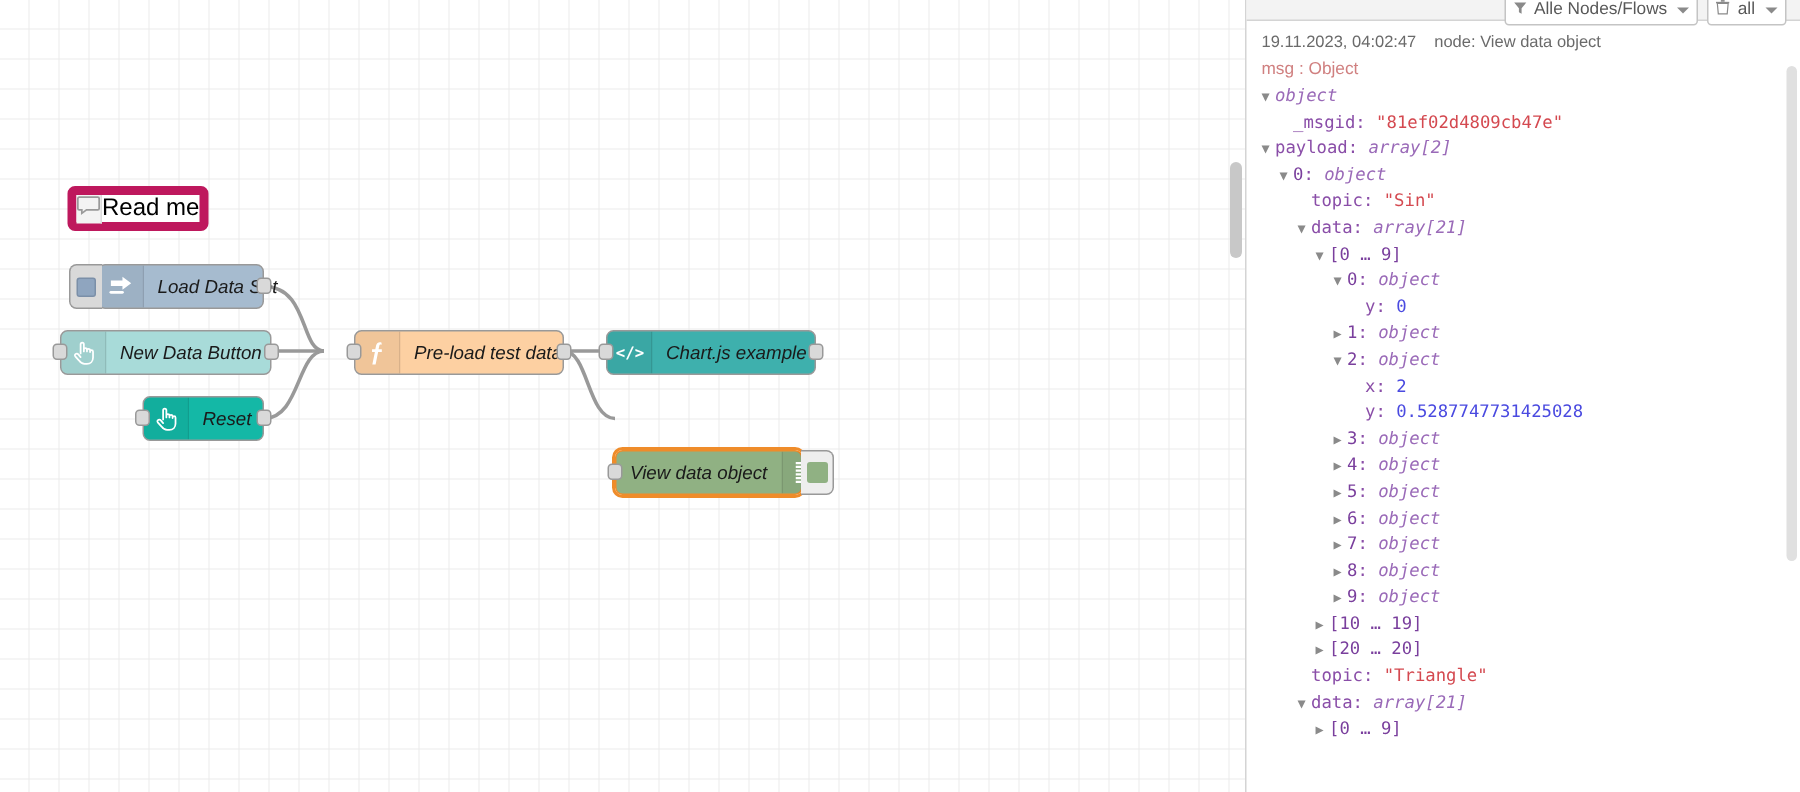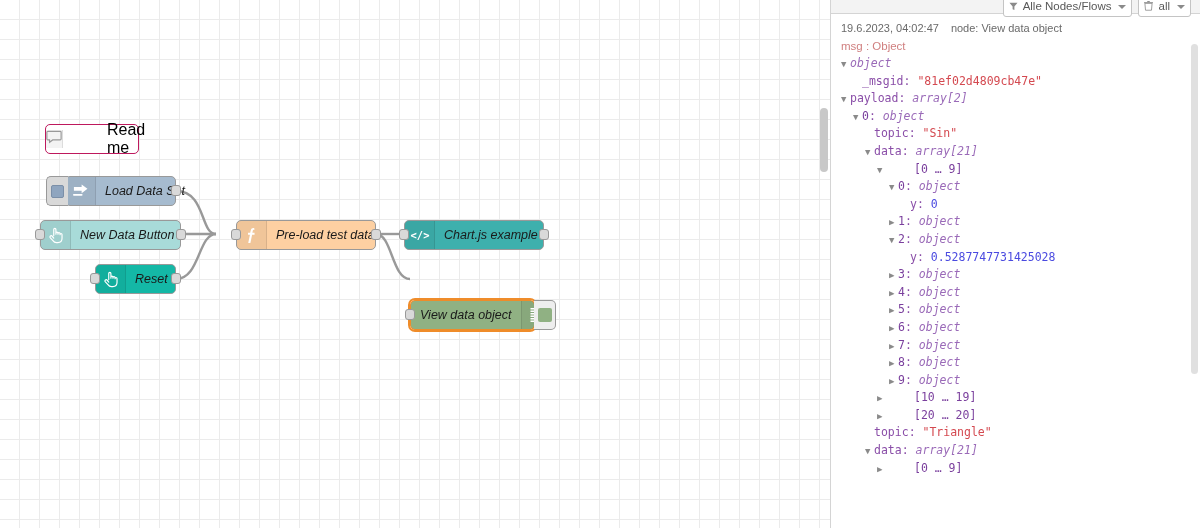--- a/index.html
+++ b/index.html
@@ -120,25 +120,24 @@
   .dbg-status i {
     display: block; width: 14px; height: 14px;
     background: #90b183; border-radius: 2px;
   }
 
   
   .comment-node {
     position: absolute;
     height: 30px;
     background: #fff;
-    border: 1px solid #be185d;
+    border: 6px solid #be185d;
     border-radius: 5px;
     display: flex; align-items: center;
     z-index: 5;
-    gap: 44px;
   }
   .comment-node .icon-box {
     background: #f3f3f3;
     border-right: 1px solid #dcdcdc;
   }
 
   
   .selected {
     outline: 2px solid #ef8c2a;
     outline-offset: 0px;
@@ -223,21 +222,21 @@
   .tw {
     display: inline-block; width: 9px;
     color: #8a8a8a; font-size: 9px;
     text-align: left;
   }
   .k   { color: #8a4ea8; }
   .str { color: #d44950; }
   .num { color: #4a4ae0; }
   .typ { color: #9a6ab8; font-style: italic; }
   .idx { color: #7a3f9d; }
-  .rng { color: #7a3f9d; margin-left: 28px; }
+  .rng { color: #7a3f9d; }
 
   .sb-vscroll {
     position: absolute; right: 2px; top: 30px; width: 7px; height: 494px;
     z-index: 9;
   }
   .sb-vscroll .thumb {
     position: absolute; left: 0; top: 0; width: 7px; height: 330px;
     background: #e0e0e0; border-radius: 4px;
   }
 </style>
@@ -359,36 +358,37 @@
             <rect x="3.6" y="0" width="2.8" height="1.2" fill="#8a8a8a"></rect>
           </svg>
         </span>
         <span class="cap">all</span>
         <span class="caret"></span>
       </div>
     </div>
 
     <div class="sb-body">
       <div class="msg-meta">
-        <span>19.6.2023, 04:02:47</span>
+        <span>19.11.2023, 04:02:47</span>
         <span>node: View data object</span>
       </div>
       <div class="msg-type">msg : Object</div>
       <div class="tree" id="tree">
           <div class="row" style="padding-left: 0px;"><span class="tw">▼</span><span class="typ">object</span></div>
           <div class="row" style="padding-left: 12px;"><span class="tw"></span><span class="k">_msgid</span><span class="k">: </span><span class="str">"81ef02d4809cb47e"</span></div>
           <div class="row" style="padding-left: 0px;"><span class="tw">▼</span><span class="k">payload</span><span class="k">: </span><span class="typ">array[2]</span></div>
           <div class="row" style="padding-left: 12px;"><span class="tw">▼</span><span class="idx">0</span><span class="k">: </span><span class="typ">object</span></div>
           <div class="row" style="padding-left: 24px;"><span class="tw"></span><span class="k">topic</span><span class="k">: </span><span class="str">"Sin"</span></div>
           <div class="row" style="padding-left: 24px;"><span class="tw">▼</span><span class="k">data</span><span class="k">: </span><span class="typ">array[21]</span></div>
           <div class="row" style="padding-left: 36px;"><span class="tw">▼</span><span class="rng">[0 … 9]</span></div>
           <div class="row" style="padding-left: 48px;"><span class="tw">▼</span><span class="idx">0</span><span class="k">: </span><span class="typ">object</span></div>
           <div class="row" style="padding-left: 60px;"><span class="tw"></span><span class="k">y</span><span class="k">: </span><span class="num">0</span></div>
           <div class="row" style="padding-left: 48px;"><span class="tw">▶</span><span class="idx">1</span><span class="k">: </span><span class="typ">object</span></div>
           <div class="row" style="padding-left: 48px;"><span class="tw">▼</span><span class="idx">2</span><span class="k">: </span><span class="typ">object</span></div>
+          <div class="row" style="padding-left: 60px;"><span class="tw"></span><span class="k">x</span><span class="k">: </span><span class="num">2</span></div>
           <div class="row" style="padding-left: 60px;"><span class="tw"></span><span class="k">y</span><span class="k">: </span><span class="num">0.5287747731425028</span></div>
           <div class="row" style="padding-left: 48px;"><span class="tw">▶</span><span class="idx">3</span><span class="k">: </span><span class="typ">object</span></div>
           <div class="row" style="padding-left: 48px;"><span class="tw">▶</span><span class="idx">4</span><span class="k">: </span><span class="typ">object</span></div>
           <div class="row" style="padding-left: 48px;"><span class="tw">▶</span><span class="idx">5</span><span class="k">: </span><span class="typ">object</span></div>
           <div class="row" style="padding-left: 48px;"><span class="tw">▶</span><span class="idx">6</span><span class="k">: </span><span class="typ">object</span></div>
           <div class="row" style="padding-left: 48px;"><span class="tw">▶</span><span class="idx">7</span><span class="k">: </span><span class="typ">object</span></div>
           <div class="row" style="padding-left: 48px;"><span class="tw">▶</span><span class="idx">8</span><span class="k">: </span><span class="typ">object</span></div>
           <div class="row" style="padding-left: 48px;"><span class="tw">▶</span><span class="idx">9</span><span class="k">: </span><span class="typ">object</span></div>
           <div class="row" style="padding-left: 36px;"><span class="tw">▶</span><span class="rng">[10 … 19]</span></div>
           <div class="row" style="padding-left: 36px;"><span class="tw">▶</span><span class="rng">[20 … 20]</span></div>

